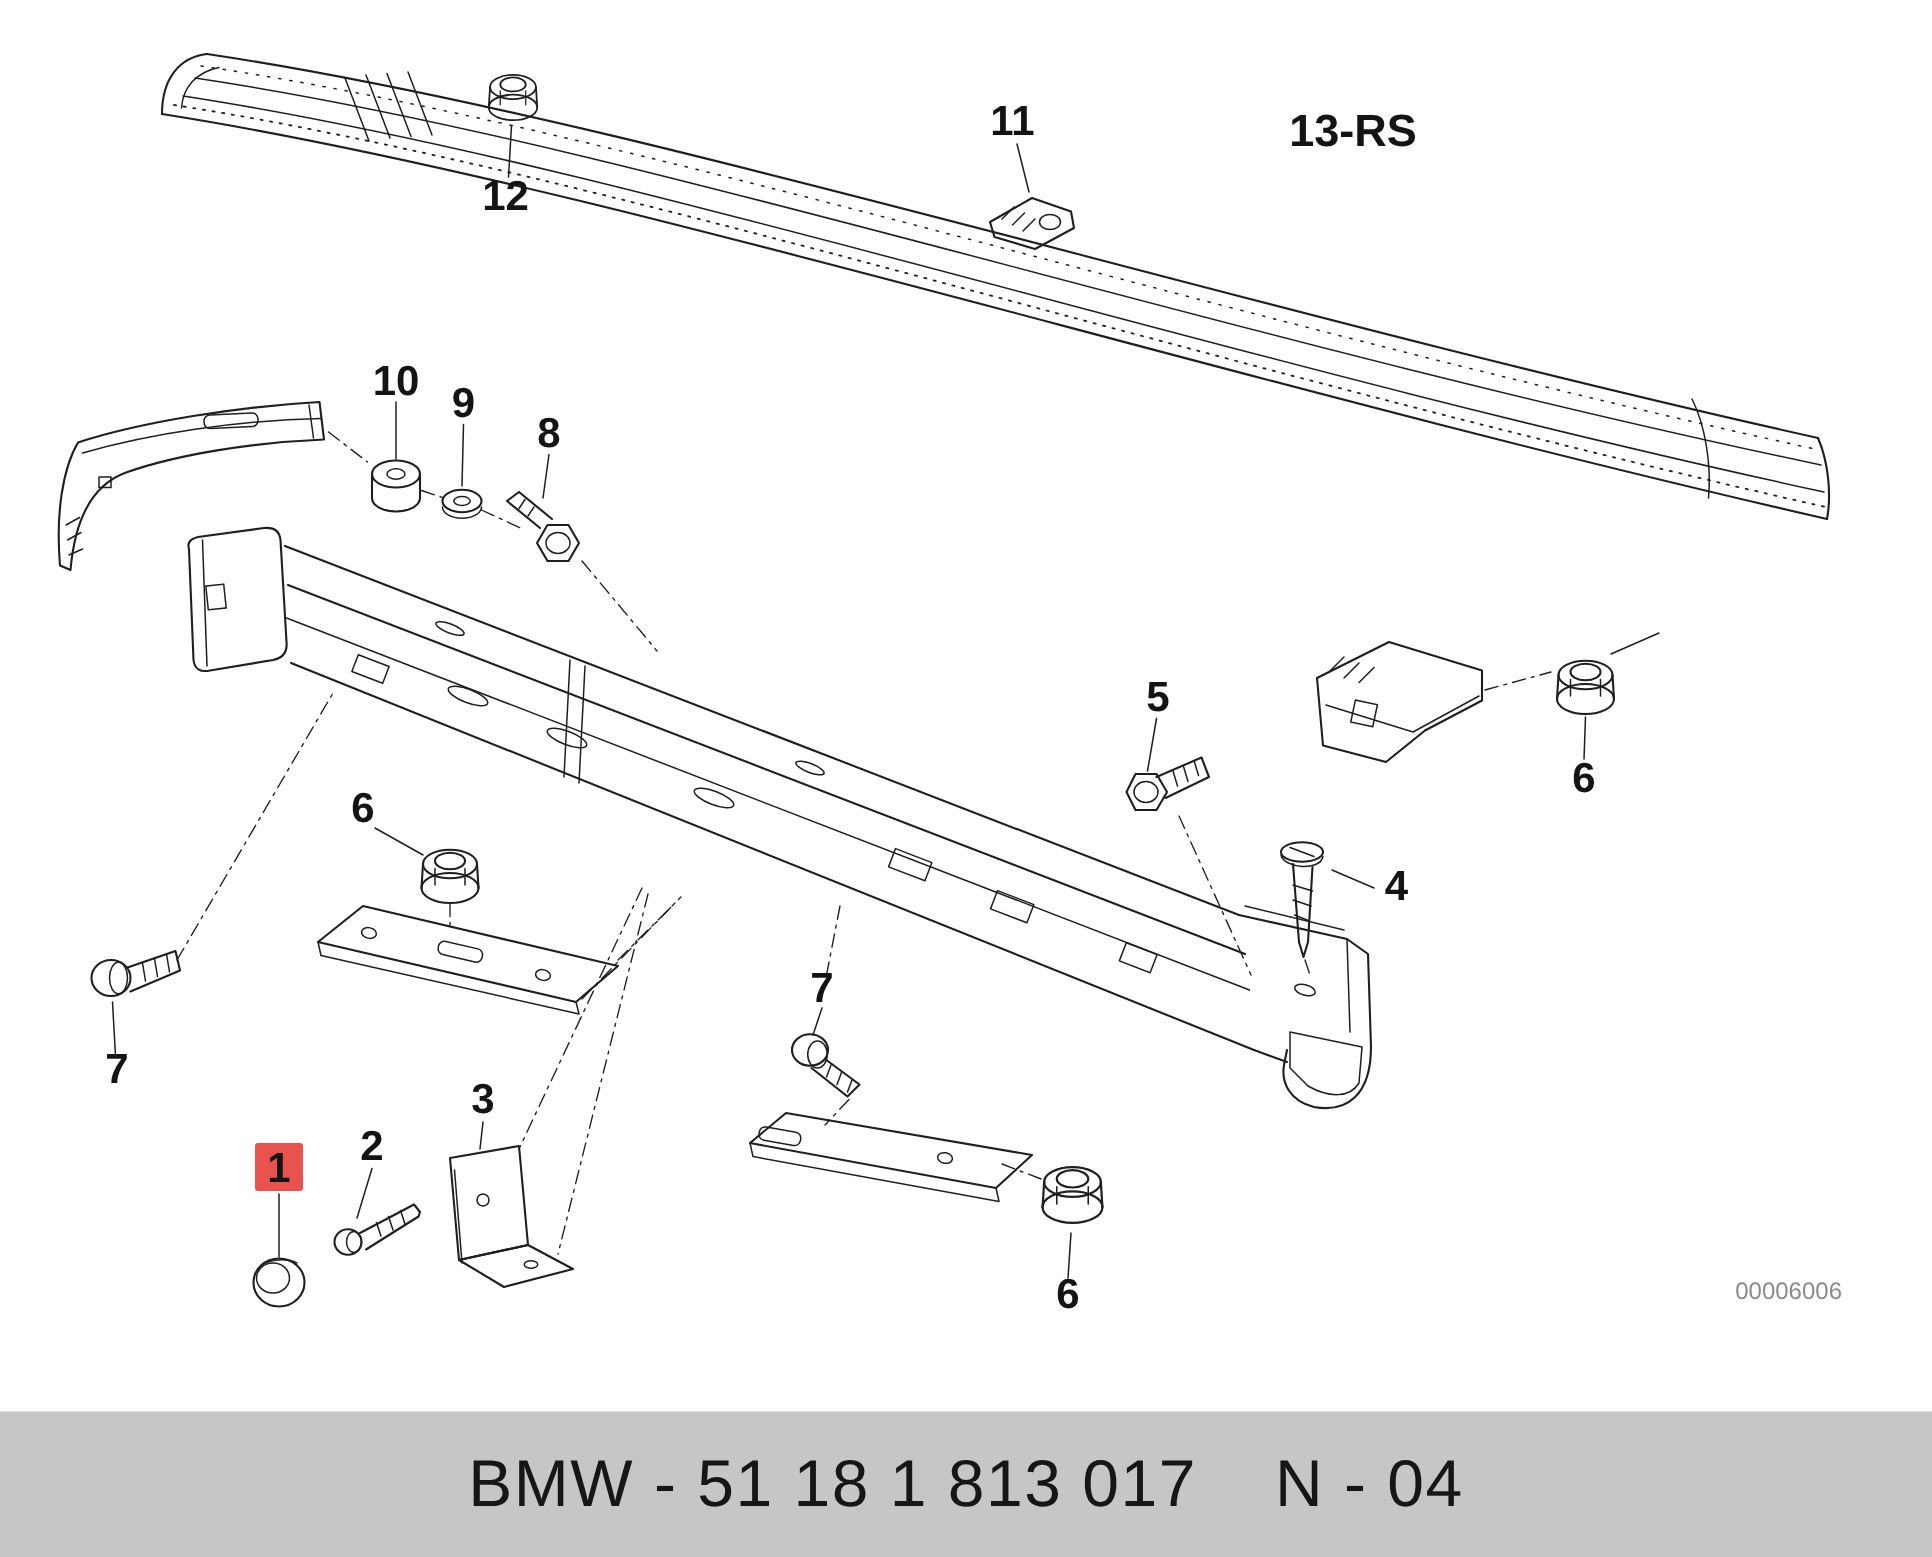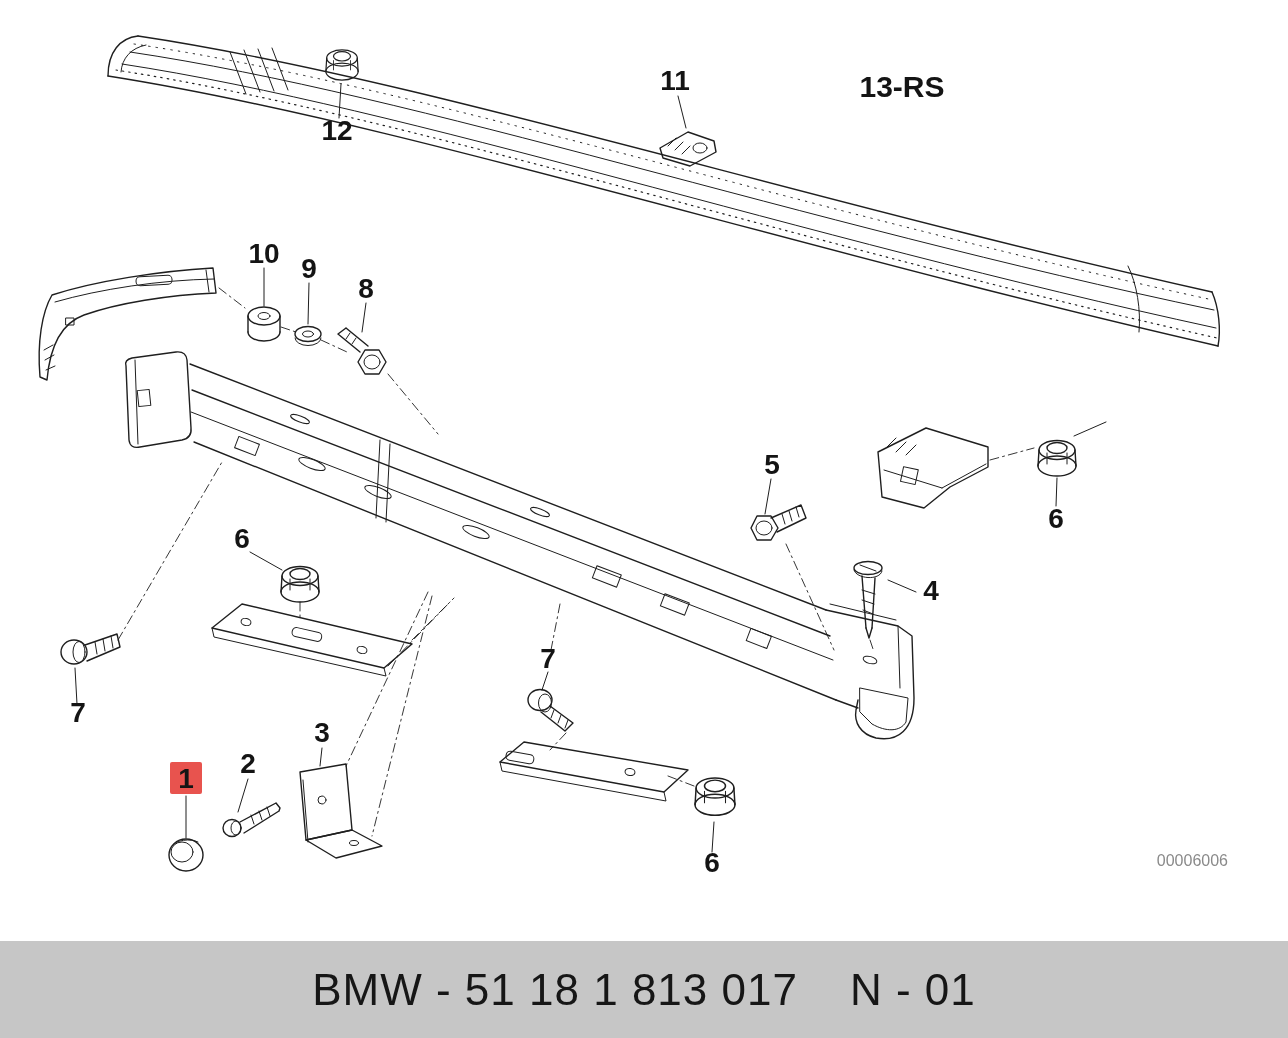--- a/index.html
+++ b/index.html
@@ -268,15 +268,15 @@
       </g>
 
       <text x="902" y="97" font-size="30" font-weight="bold" fill="#141414" stroke="none" text-anchor="middle">13-RS</text>
 
       <text x="1228" y="866" font-size="16" fill="#8a8a8a" stroke="none" text-anchor="end">00006006</text>
     </svg>
   </div>
 
   <div class="footer">
     <span>BMW - 51 18 1 813 017</span>
-    <span>N - 01</span>
+    <span>N - 04</span>
   </div>
 </div>
 
 </body></html>

